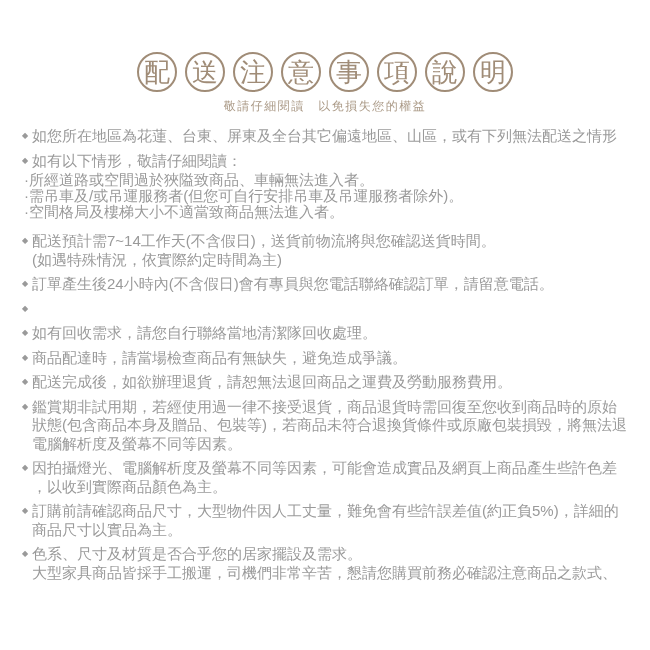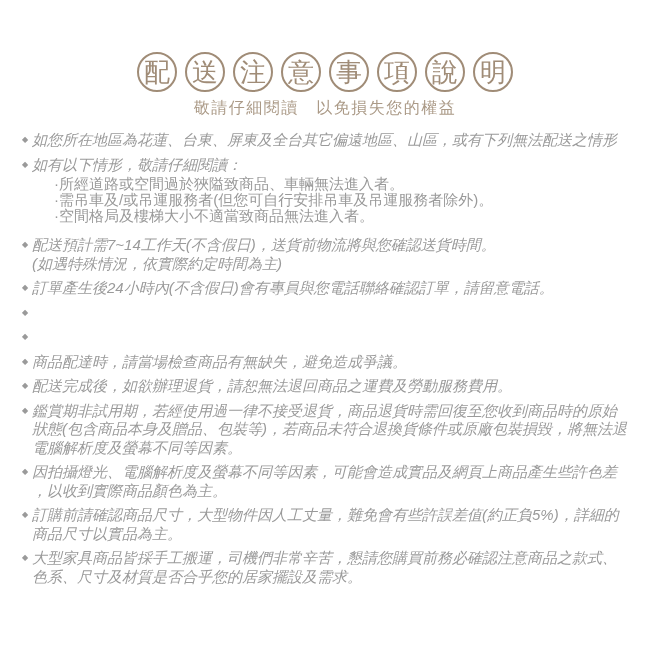--- a/index.html
+++ b/index.html
@@ -39,21 +39,21 @@
     display: flex;
     align-items: center;
     justify-content: center;
     font-size: 26px;
     line-height: 1;
     color: var(--accent-brown);
     flex: none;
   }
   .subtitle {
     margin-top: 6px;
-    font-size: 16px;
+    font-size: 12px;
     letter-spacing: 1.5px;
     color: var(--subtitle-brown);
   }
   
   .body {
     margin-top: 12px;
     padding: 0 16px 0 22px;
     color: var(--body-gray);
     font-size: 15px;
   }
@@ -67,29 +67,27 @@
     width: 10px;
     font-size: 8px;
     line-height: 18.5px;
     color: var(--body-gray);
   }
   .text {
     line-height: 18.5px;
   }
   .line {
     white-space: nowrap;
-    font-style: italic;
   }
   .sublist {
     margin: 2px 0 6px -8px;
   }
   .subline {
     line-height: 16px;
     white-space: nowrap;
-    margin-left: 30px;
   }
 </style>
 </head>
 <body>
 
 <div class="page">
   <div class="header">
     <div class="circles" id="circles">
         <span class="circle">配</span>
         <span class="circle">送</span>
@@ -131,20 +129,23 @@
         <span class="bullet">◆</span>
         <div class="text">
           <div class="line">訂單產生後24小時內(不含假日)會有專員與您電話聯絡確認訂單，請留意電話。</div>
         </div>
       </div>
       <div class="para">
         <span class="bullet">◆</span>
       </div>
       <div class="para">
         <span class="bullet">◆</span>
+        <div class="text">
+          <div class="line">如有回收需求，請您自行聯絡當地清潔隊回收處理。</div>
+        </div>
       </div>
       <div class="para">
         <span class="bullet">◆</span>
         <div class="text">
           <div class="line">商品配達時，請當場檢查商品有無缺失，避免造成爭議。</div>
         </div>
       </div>
       <div class="para">
         <span class="bullet">◆</span>
         <div class="text">
@@ -169,18 +170,18 @@
       <div class="para">
         <span class="bullet">◆</span>
         <div class="text">
           <div class="line">訂購前請確認商品尺寸，大型物件因人工丈量，難免會有些許誤差值(約正負5%)，詳細的</div>
           <div class="line">商品尺寸以實品為主。</div>
         </div>
       </div>
       <div class="para">
         <span class="bullet">◆</span>
         <div class="text">
+          <div class="line">色系、尺寸及材質是否合乎您的居家擺設及需求。</div>
           <div class="line">大型家具商品皆採手工搬運，司機們非常辛苦，懇請您購買前務必確認注意商品之款式、</div>
-          <div class="line">色系、尺寸及材質是否合乎您的居家擺設及需求。</div>
         </div>
       </div>
     </div>
 </div>
 
 </body></html>

